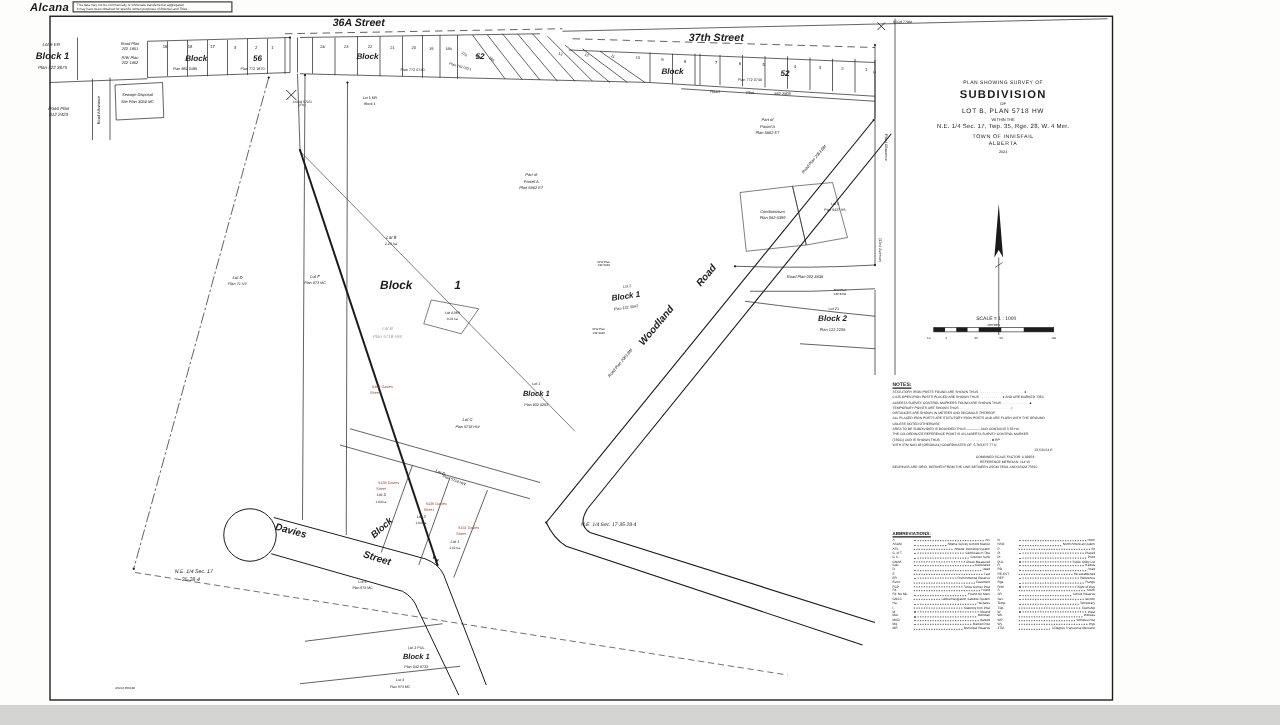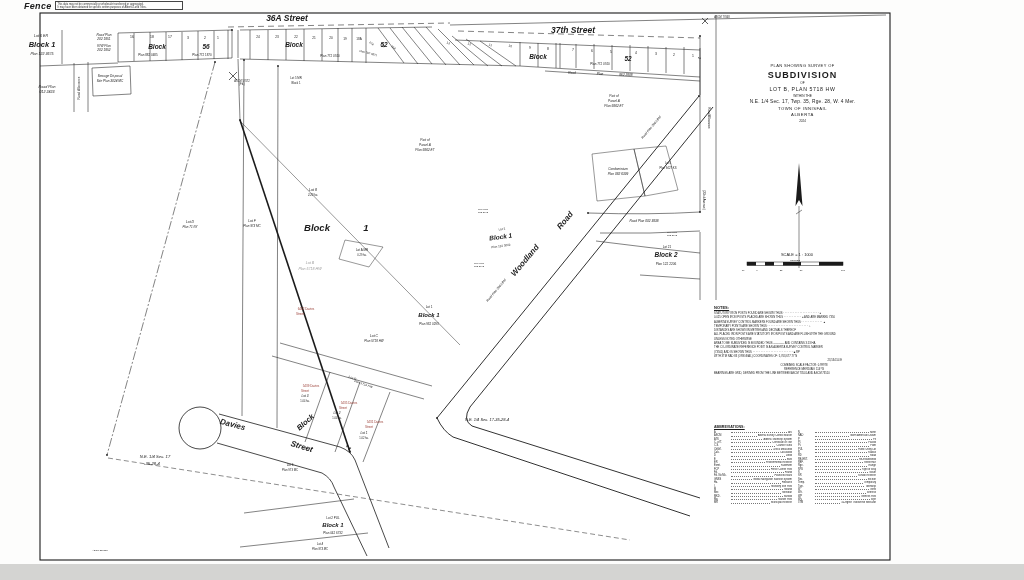--- a/index.html
+++ b/index.html
@@ -272,21 +272,21 @@
         <text x="333" y="534" text-anchor="middle" font-size="3" fill="#1b1b1b">Plan 042 6732</text>
         <text x="320" y="545" text-anchor="middle" font-size="2.8" fill="#1b1b1b" font-style="italic">Lot 4</text>
         <text x="320" y="550" text-anchor="middle" font-size="2.8" fill="#1b1b1b" font-style="italic">Plan 973 MC</text>
         <text x="100" y="551" text-anchor="middle" font-size="2.4" fill="#1b1b1b">ASCM 356128</text>
         <text x="797" y="256" text-anchor="middle" font-size="4" fill="#1b1b1b">SCALE  =  1 : 1000</text>
         <text x="795" y="261" text-anchor="middle" font-size="2.4" fill="#1b1b1b">METRES</text>
       </g>
 </svg>
 
 <div class="ov logo-strip">
-  <span class="logo">Fence</span>
+  <span class="logo">Alcana</span>
   <div class="disc">
     <div>This data may not be commercially or wholesale transferred or aggregated.</div>
     <div>It may have been obtained for specific written purposes of Alberta Land Titles.</div>
   </div>
 </div>
 
 <div class="ov titleblock">
   <div class="tb1">PLAN SHOWING SURVEY OF</div>
   <div class="tb2">SUBDIVISION</div>
   <div class="tb3">OF</div>

